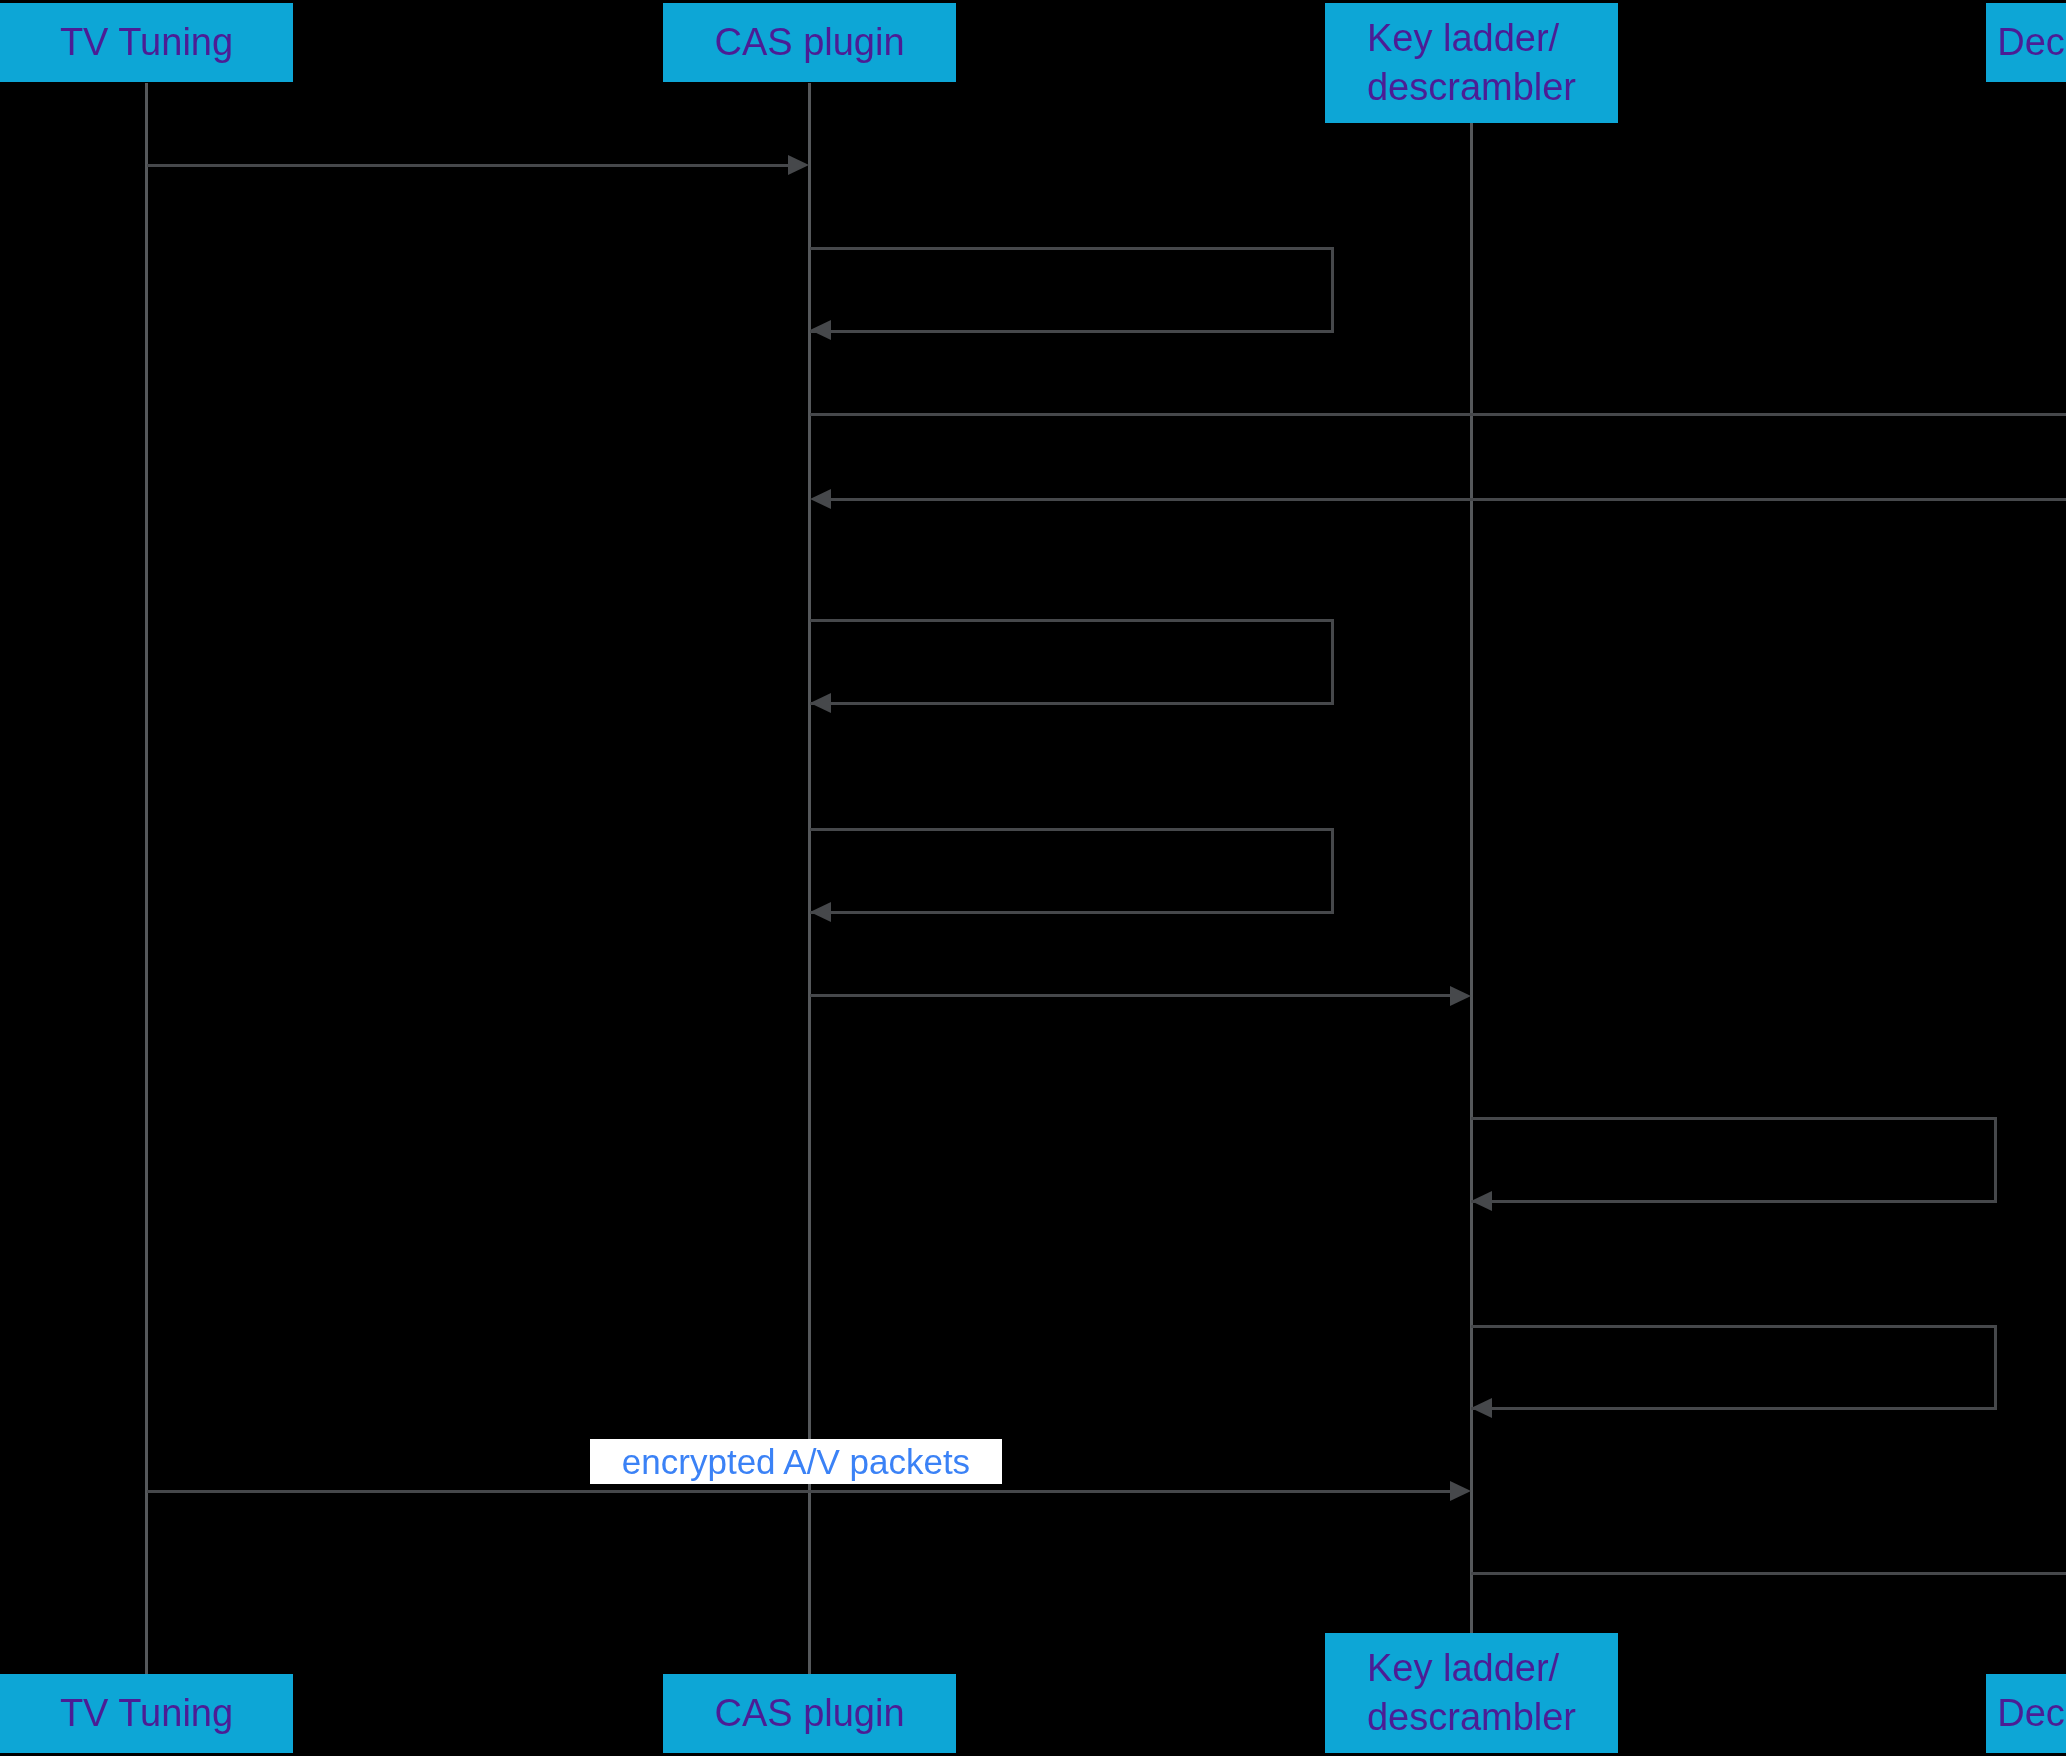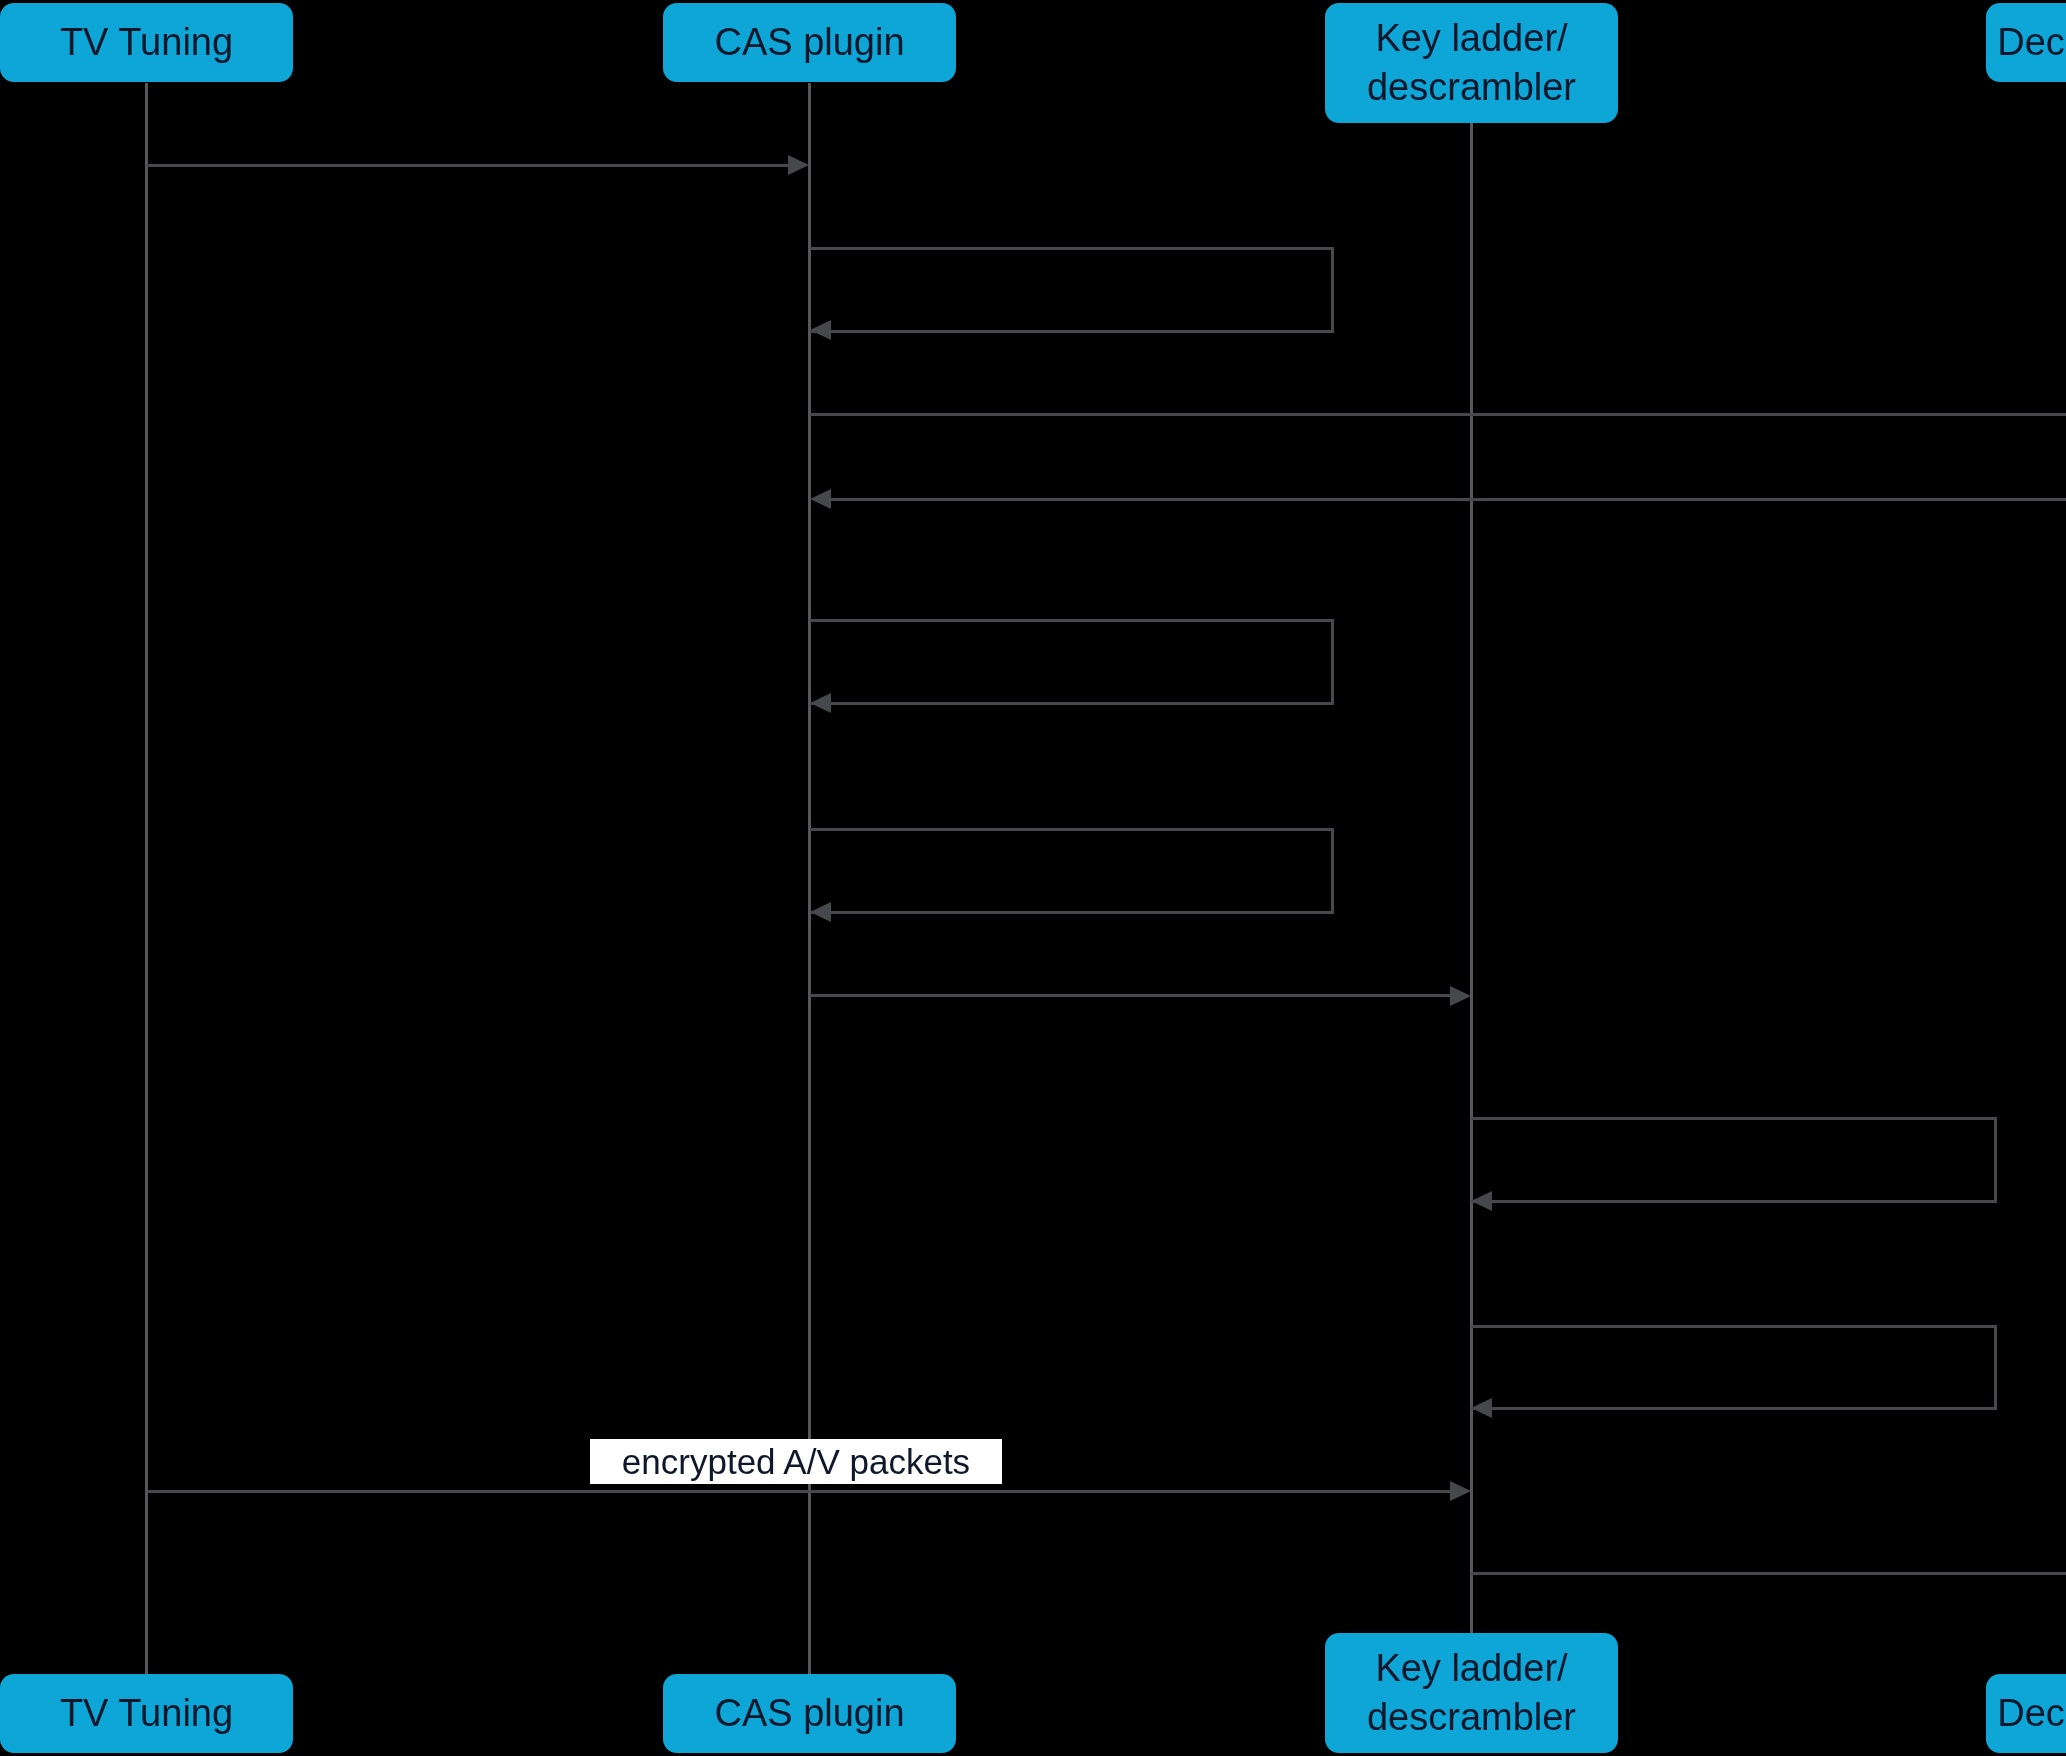--- a/index.html
+++ b/index.html
@@ -7,29 +7,28 @@
     position: relative;
     width: 2662px;
     height: 1756px;
     background: #000000;
     overflow: hidden;
     font-family: "Liberation Sans", sans-serif;
   }
   .actor {
     position: absolute;
     background: #0da6d6;
-    color: #0f172a;
+    color: #4c1d95;
     display: flex;
     align-items: center;
     justify-content: center;
-    text-align: center;
+    text-align: left;
     font-size: 38px;
     line-height: 1.3;
     white-space: pre-line;
-    border-radius: 14px;
   }
   .lifeline {
     position: absolute;
     width: 2.5px;
     background: #55585b;
   }
   .msg {
     position: absolute;
     height: 0;
     border-top: 3.3px solid #46484b;
@@ -50,21 +49,21 @@
   .head-left {
     position: absolute;
     width: 0; height: 0;
     border-top: 10.3px solid transparent;
     border-bottom: 10.3px solid transparent;
     border-right: 21.5px solid #46484b;
   }
   .msg-label {
     position: absolute;
     background: #ffffff;
-    color: #0f172a;
+    color: #3b82f6;
     font-size: 35px;
     display: flex;
     align-items: center;
     justify-content: center;
     white-space: nowrap;
   }
 </style>
 </head>
 <body>
 

